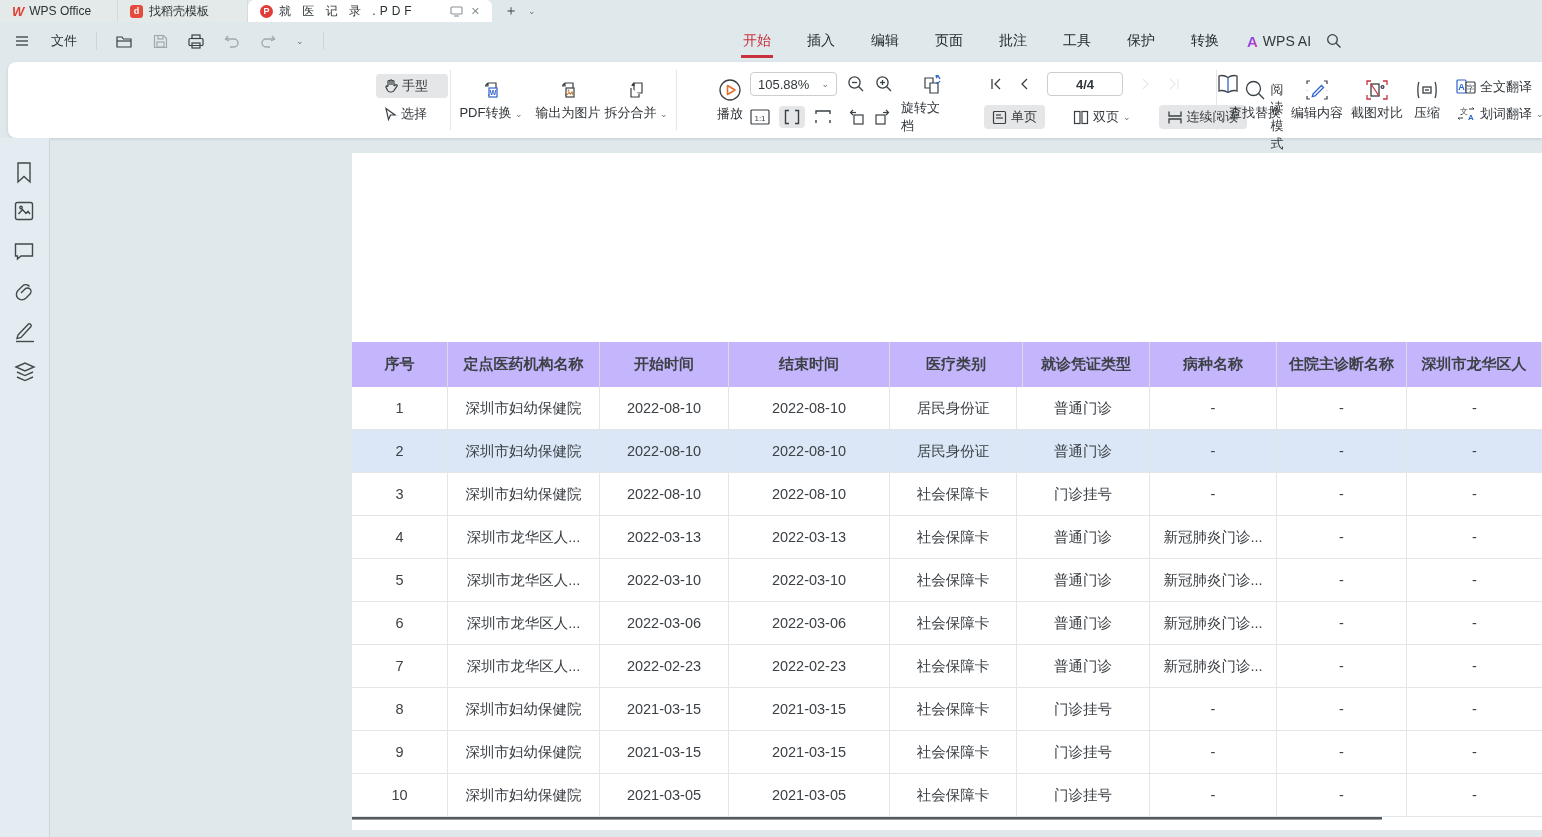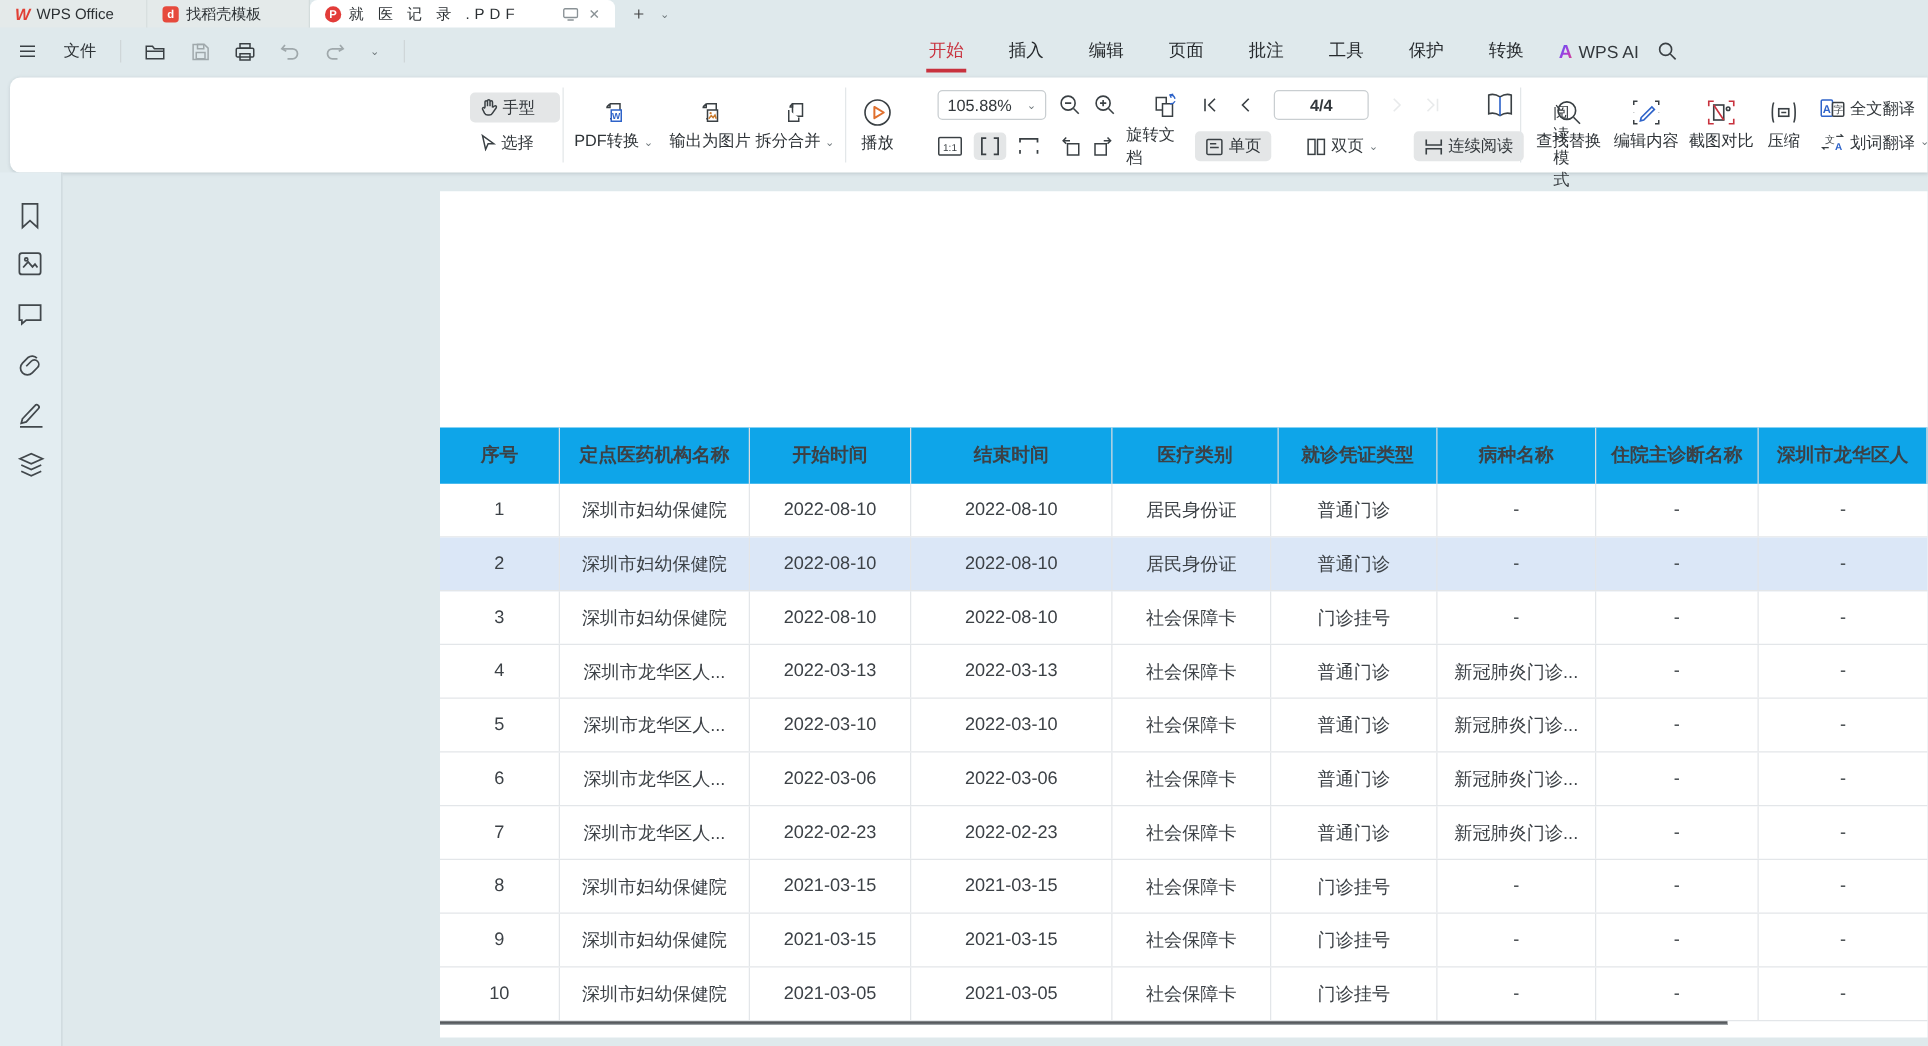--- a/index.html
+++ b/index.html
@@ -61,21 +61,21 @@
   
   .main { position:absolute; left:0; top:138px; width:1542px; height:699px; }
   .sidebar { position:absolute; left:0; top:0; width:50px; height:699px; background:#e3edf1; border-right:1px solid #ccd6da; }
   .sideicon { position:absolute; left:13px; width:24px; height:24px; }
 
   .page { position:absolute; left:352px; top:15px; width:1190px; height:677px; background:#ffffff; }
 
   
   .mtable { position:absolute; left:0px; top:189px; width:1190px; font-size:14.5px; }
   .trow { display:flex; height:43px; align-items:center; border-bottom:1px solid #e3e6e9; }
-  .trow.head { height:45px; background:#0ea5e9; font-weight:bold; font-size:15px; color:#26292c; border-bottom:none;align-items:flex-end; }
+  .trow.head { height:45px; background:#c4b5fd; font-weight:bold; font-size:15px; color:#26292c; border-bottom:none;align-items:flex-end; }
   .tcell { height:100%; display:flex; align-items:center; justify-content:center; text-align:center;
            border-right:1px solid #e3e6e9; color:#3c4146; overflow:hidden; white-space:nowrap; }
   .trow.head .tcell { border-right:1px solid #d9dcdf; }
   .tcell:last-child { border-right:none; }
   .trow.hl { background:#dbe7f7; }
   .tbl-bottom { height:3px; background:#565a5e; width:1030px; border-bottom:1px solid #9aa0a4; }
 </style>
 </head>
 <body>
 
@@ -217,21 +217,21 @@
   <div class="pgroup tool-col" style="left:590px; width:76px;">
     <svg width="22" height="22" viewBox="0 0 22 22" fill="none" stroke="#3a4044" stroke-width="1.2">
       <path d="M9 4 H17 V14 H9 z"></path>
         <path d="M9 4 l-2 2 M9 4 v2.5 h-2.5"></path>
       <path d="M6 9 v9 h8 v-3" fill="#fff"></path>
       </svg>
     <span class="lbl"><span>拆分合并</span> <span class="chev">⌄</span></span>
   </div>
   <div class="pdivider" style="left:668px;"></div>
 
-  <div class="pgroup tool-col" style="left:672px; width:44px;">
+  <div class="pgroup tool-col" style="left:700px; width:44px;">
     <svg width="24" height="24" viewBox="0 0 24 24">
       <circle cx="12" cy="12" r="10" fill="none" stroke="#3a4044" stroke-width="1.3"></circle>
       <path d="M9.5 7.5 L17 12 L9.5 16.5 Z" fill="none" stroke="#e0702e" stroke-width="1.6" stroke-linejoin="round"></path>
       </svg>
     <span class="lbl">播放</span>
   </div>
 
   <div class="pgroup" style="left:722px; width:215px;">
     <div class="rowline" style="height:38px; gap:10px; padding-top:6px;">
       <div class="zoombox">
@@ -294,21 +294,21 @@
         <svg width="18" height="18" viewBox="0 0 18 18" fill="none" stroke="#3a4044" stroke-width="1.2">
             <rect x="2" y="7" width="9" height="9"></rect>
             <path d="M12 2 L14.5 4.5 L12 7"></path>
             <path d="M14 4.5 H9"></path>
           </svg>
       </span>
       <span class="lbl" style="font-size:13px;">旋转文档</span>
     </div>
   </div>
 
-  <div class="pgroup" style="left:928px; width:278px;">
+  <div class="pgroup" style="left:956px; width:278px;">
     <div class="rowline" style="height:38px; gap:4px; padding-top:6px;">
       <span class="navbtn">
         <svg width="13" height="12" viewBox="0 0 13 12" fill="none" stroke="#3a4044" stroke-width="1.3">
             <line x1="2" y1="1" x2="2" y2="11"></line>
             <path d="M10 1 L5 6 L10 11"></path>
           </svg>
         </span>
       <span class="navbtn">
         <svg width="10" height="12" viewBox="0 0 10 12" fill="none" stroke="#3a4044" stroke-width="1.3">
             <path d="M8 1 L3 6 L8 11"></path>

